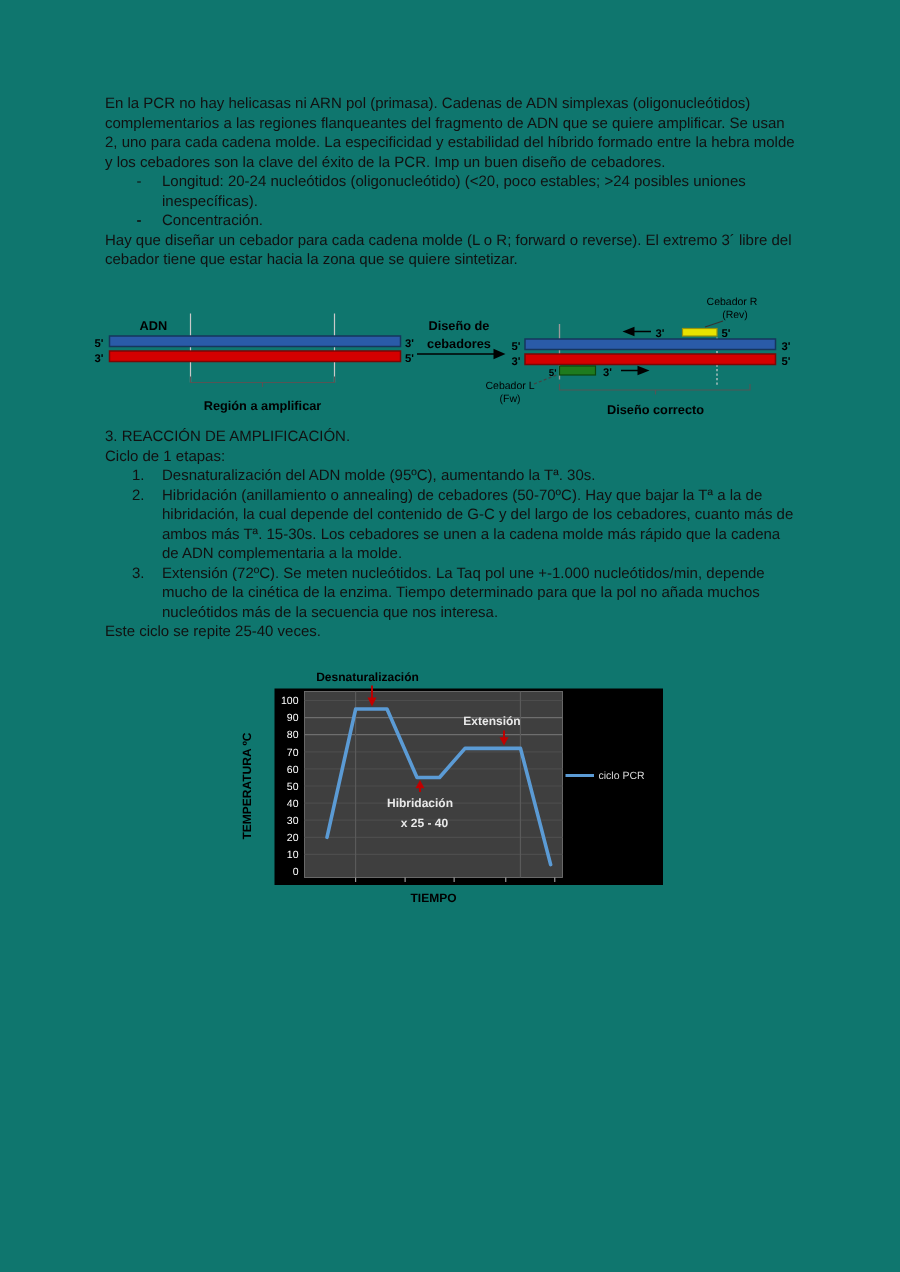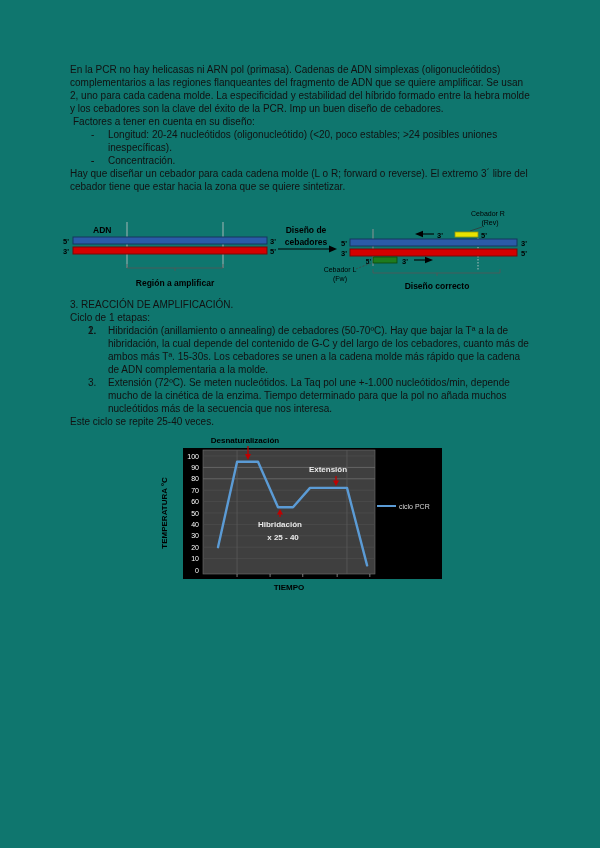--- a/index.html
+++ b/index.html
@@ -6,21 +6,21 @@
   .page{position:relative;width:600px;height:848px;background:#0f766e;overflow:hidden;
         font-family:"Liberation Sans",sans-serif;font-size:10px;line-height:13px;color:#111;}
   .content{position:absolute;left:70px;top:63px;width:462px;}
   p{margin:0;}
   .indent-sm{padding-left:3px;}
   ul.plain,ol.plain{list-style:none;margin:0;padding:0;}
   ul.plain li,ol.plain li{position:relative;padding-left:38px;}
   ul.plain .marker{position:absolute;left:21px;}
   ol.plain .marker{position:absolute;left:18px;}
   .diagram{margin-left:-10px;margin-top:9px;width:485px;height:96px;}
-  .chartbox{margin-left:80px;margin-top:5px;width:305px;height:160px;text-decoration:underline;}
+  .chartbox{margin-left:80px;margin-top:16px;width:305px;height:160px;text-decoration:underline;}
   svg{font-family:"Liberation Sans",sans-serif;}
   
   .bar-blue{fill:#2a5ba8;stroke:#16365c;stroke-width:1;}
   .bar-red{fill:#d40000;stroke:#7c0606;stroke-width:1;}
   .bar-yellow{fill:#e8e400;stroke:#99950a;stroke-width:0.8;}
   .bar-green{fill:#1e7b1e;stroke:#0b470b;stroke-width:0.8;}
   .prime{font-size:7.5px;font-weight:bold;fill:#000;}
   .prime-small{font-size:6.5px;font-weight:bold;fill:#000;}
   .dlabel-bold{font-size:8.5px;font-weight:bold;fill:#000;}
   .dlabel-small{font-size:7px;fill:#000;}
@@ -46,21 +46,20 @@
   .arrow{stroke:#c00000;stroke-width:1.3;}
   .arrowfill{fill:#c00000;}
 </style>
 </head>
 <body>
 
 <div class="page">
   <div class="content">
 
     <p>En la PCR no hay helicasas ni ARN pol (primasa). Cadenas de ADN simplexas (oligonucleótidos) complementarios a las regiones flanqueantes del fragmento de ADN que se quiere amplificar. Se usan 2, uno para cada cadena molde. La especificidad y estabilidad del híbrido formado entre la hebra molde y los cebadores son la clave del éxito de la PCR. Imp un buen diseño de cebadores.</p>
-    <p class="indent-sm">Factores a tener en cuenta en su diseño:</p>
     <ul class="plain" id="factores-list">
         <li><span class="marker">-</span><span>Longitud: 20-24 nucleótidos (oligonucleótido) (&lt;20, poco estables; &gt;24 posibles uniones inespecíficas).</span></li>
         <li><span class="marker">-</span></li>
         <li><span class="marker">-</span><span>Concentración.</span></li>
       </ul>
     <p>Hay que diseñar un cebador para cada cadena molde (L o R; forward o reverse). El extremo 3´ libre del cebador tiene que estar hacia la zona que se quiere sintetizar.</p>
 
     <div class="diagram">
       <svg viewBox="0 0 485 96" width="485" height="96">
 
@@ -106,21 +105,21 @@
         <text x="280" y="79" text-anchor="middle" class="dlabel-small">(Fw)</text>
         <line x1="296" y1="67" x2="311" y2="61" class="dashed-ptr"></line>
         <path d="M313 67 L313 71 L440 71 L440 67 M377 71 L377 74" class="bracket"></path>
         <text x="377" y="87" text-anchor="middle" class="dlabel-bold">Diseño correcto</text>
       </svg>
     </div>
 
     <p>3. REACCIÓN DE AMPLIFICACIÓN.</p>
     <p>Ciclo de 1 etapas:</p>
     <ol class="plain" id="steps-list">
-        <li><span class="marker">1.</span></li>
+        <li><span class="marker">1.</span><span>Desnaturalización del ADN molde (95ºC), aumentando la Tª. 30s.</span></li>
         <li><span class="marker">2.</span><span>Hibridación (anillamiento o annealing) de cebadores (50-70ºC). Hay que bajar la Tª a la de hibridación, la cual depende del contenido de G-C y del largo de los cebadores, cuanto más de ambos más Tª. 15-30s. Los cebadores se unen a la cadena molde más rápido que la cadena de ADN complementaria a la molde.</span></li>
         <li><span class="marker">3.</span><span>Extensión (72ºC). Se meten nucleótidos. La Taq pol une +-1.000 nucleótidos/min, depende mucho de la cinética de la enzima. Tiempo determinado para que la pol no añada muchos nucleótidos más de la secuencia que nos interesa.</span></li>
       </ol>
     <p>Este ciclo se repite 25-40 veces.</p>
 
     <div class="chartbox">
       <svg viewBox="0 0 305 160" width="305" height="160">
         <text x="95" y="10" text-anchor="middle" class="c-black-bold">Desnaturalización</text>
         <rect x="33" y="15" width="259" height="131" class="c-bg"></rect>
         <rect x="53" y="17" width="172" height="124" class="c-plot"></rect>

